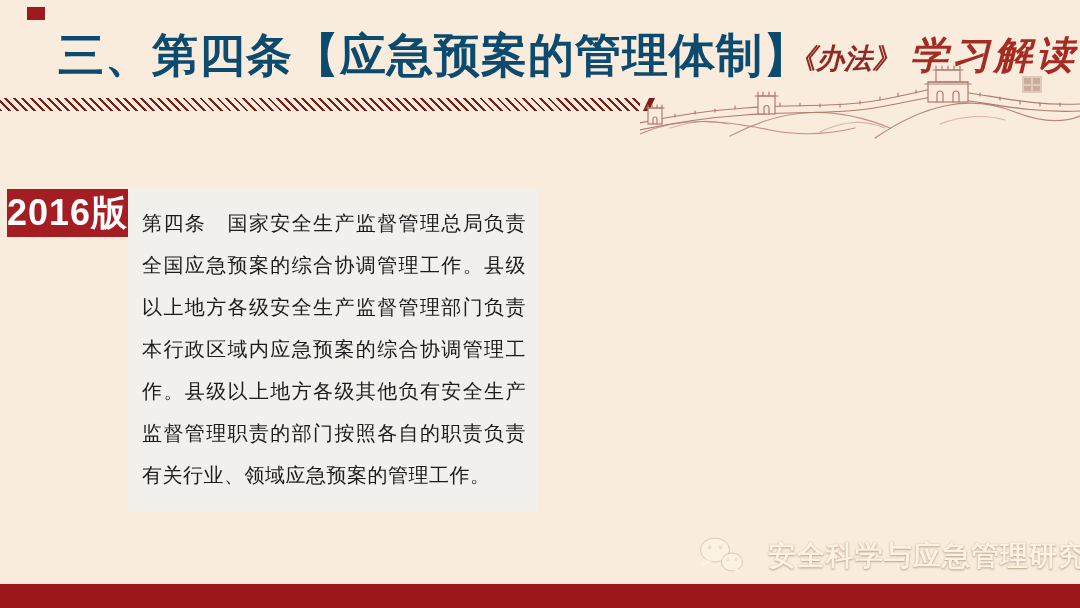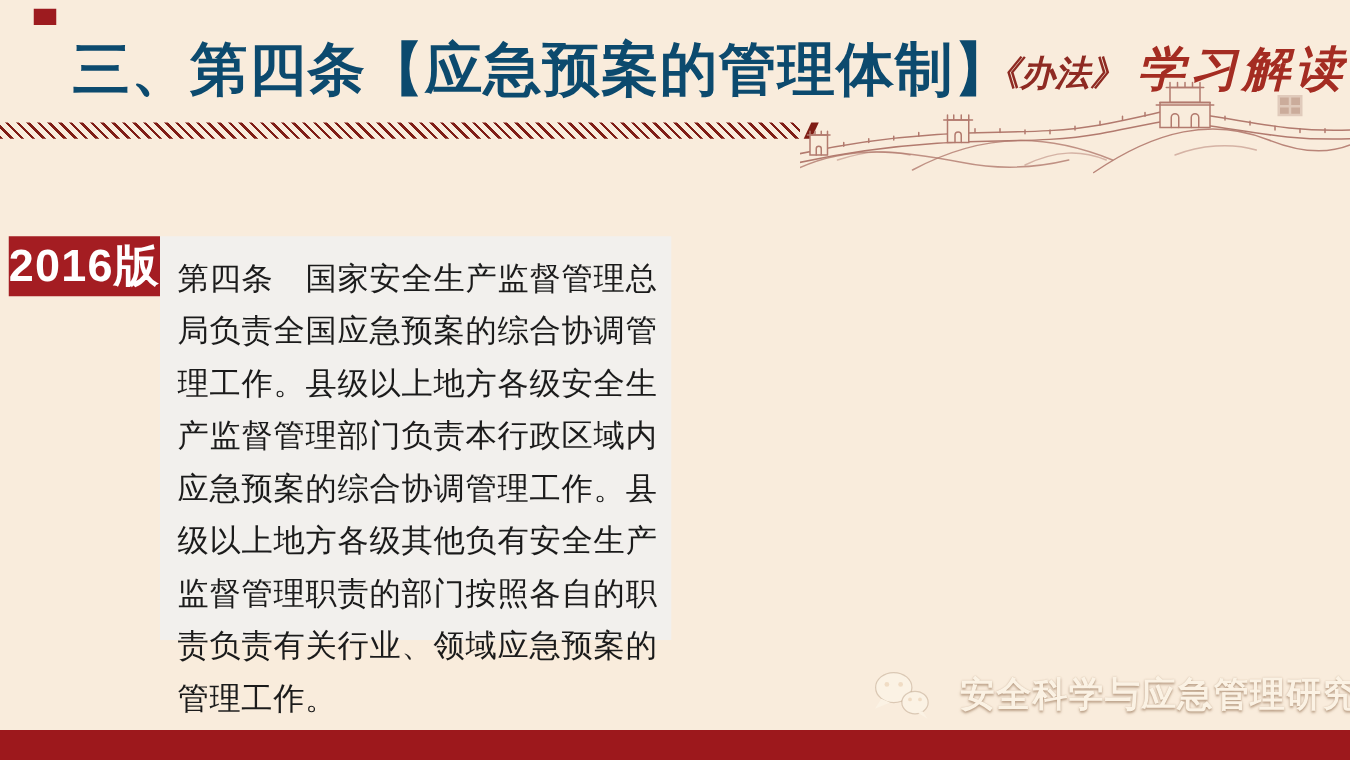--- a/index.html
+++ b/index.html
@@ -46,21 +46,21 @@
   .seal span{background:#c4a190;display:block;}
   
   .compare{position:absolute;left:7px;top:189px;width:1066px;height:323px;display:flex;gap:6px;}
   .col{width:530px;display:flex;}
   .panel-header{
     height:48px;line-height:48px;background:#a41d22;color:#ffffff;
     text-align:center;font-size:36px;font-weight:bold;letter-spacing:1px;
   }
   .panel-body{
     flex:1;background:#f2f0ed;color:#1b1b1b;text-align:justify;
-    font-size:25px;box-sizing:border-box;
+    font-size:20px;box-sizing:border-box;
   }
   .col0 .panel-body{line-height:42px;padding:13px 11px 0 14px;letter-spacing:.5px;}
   .col1 .panel-body{line-height:47px;padding:11px 10px 0 14px;letter-spacing:.5px;}
   
   .brand{
     position:absolute;left:698px;top:534px;height:44px;
     display:flex;align-items:center;gap:24px;
   }
   .brand-text{
     font-size:28px;font-weight:bold;color:#fbf2e4;letter-spacing:1px;white-space:nowrap;

